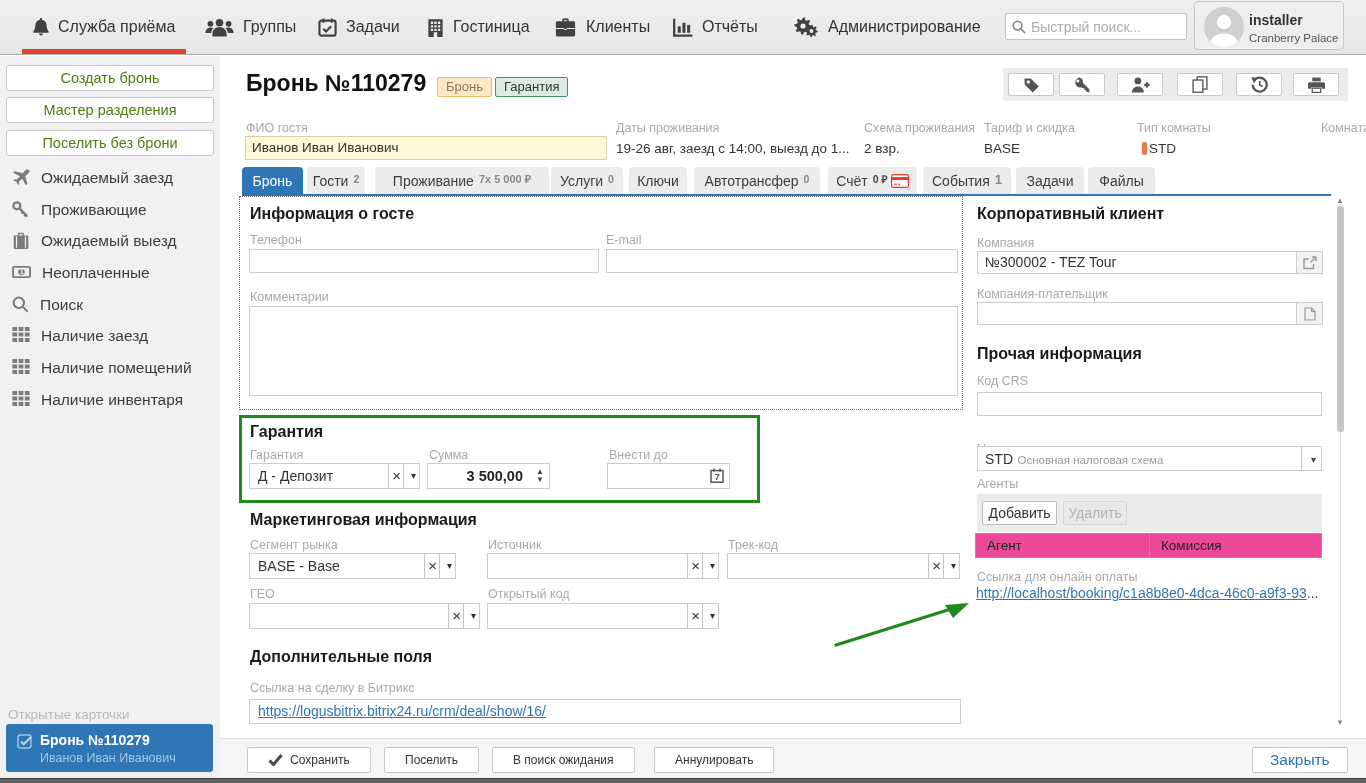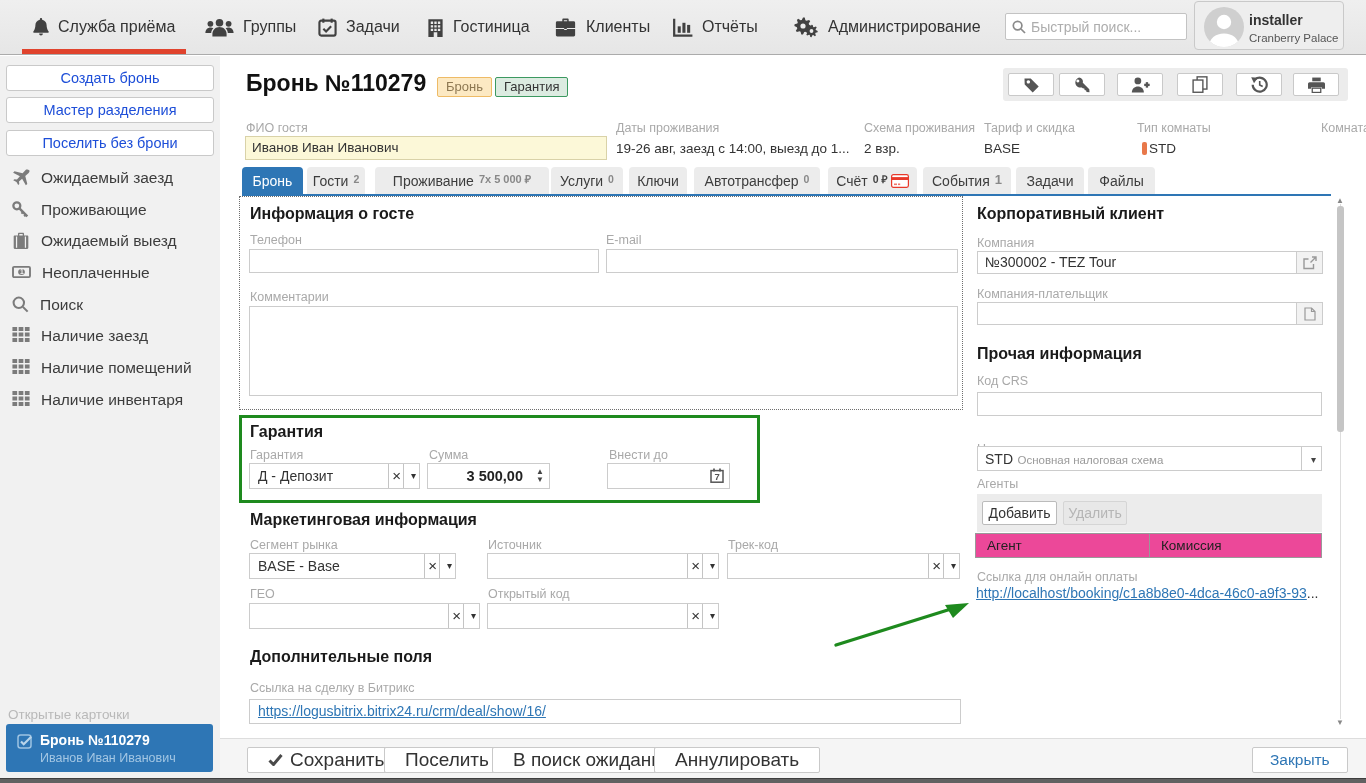--- a/index.html
+++ b/index.html
@@ -19,21 +19,21 @@
   color:#adadad; font-size:14px; }
 #userbox { position:absolute; left:1194px; top:1px; width:150px; height:49px; background:#eeeeee;
   border:1px solid #c9c9c9; border-radius:4px; }
 #avatar { position:absolute; left:9px; top:5px; width:40px; height:40px; border-radius:50%;
   background:#cfcfcf; overflow:hidden; }
 #uname { position:absolute; left:54px; top:10px; font-size:14px; font-weight:bold; color:#333; }
 #uhotel { position:absolute; left:54px; top:30px; font-size:11.5px; color:#555; }
 
 
 #sidebar { position:absolute; left:0; top:56px; width:220px; height:722px; background:#f1f1f1; }
-.sbtn { position:absolute; left:6px; width:208px; height:26px; background:#fff; border:1px solid #c9c9c9; border-radius:3px; color:#1d4ed8; font-size:14.5px; text-align:center; line-height:24px; }
+.sbtn { position:absolute; left:6px; width:208px; height:26px; background:#fff; border:1px solid #c9c9c9; border-radius:3px; color:#4d7c0f; font-size:14.5px; text-align:center; line-height:24px; }
 .mitem { position:absolute; left:12px; display:flex; gap:11px; font-size:15.5px; color:#3c3c3c; }
 .mitem svg { display:block; }
 #opencards { position:absolute; left:8px; top:651px; font-size:13.5px; color:#b9b9b9; }
 #bluecard { position:absolute; left:6px; top:668px; width:207px; height:48px; background:#2e76b5; border-radius:3px; color:#fff; }
 #bluecard .t1 { position:absolute; left:34px; top:8px; font-size:14px; font-weight:bold; }
 #bluecard .t2 { position:absolute; left:34px; top:27px; font-size:12.5px; color:#a3c6e3; }
 
 
 #main { position:absolute; left:220px; top:56px; width:1146px; height:722px; background:#fff; }
 h1 { position:absolute; left:26px; top:14px; font-size:23px; color:#111; font-weight:bold; }
@@ -75,21 +75,21 @@
 .numinp .spin { position:absolute; right:3px; top:4px; width:12px; }
 .numinp .spin i { display:block; font-style:normal; font-size:8px; color:#444; line-height:8px; text-align:center; }
 .dateinp { position:absolute; height:26px; background:#fff; border:1px solid #ccc; }
 .sqbtn { position:absolute; width:27px; height:23px; background:#f2f2f2; border:1px solid #ccc; display:flex; align-items:center; justify-content:center; }
 .agbtn { position:absolute; height:24px; background:#fff; border:1px solid #bbb; border-radius:2px; font-size:14px; text-align:center; line-height:22px; }
 .agcell { position:absolute; height:25px; background:#ec4899; border:1px solid #999; font-size:13.5px; color:#222; line-height:23px; padding-left:11px; margin-left:-1px; }
 
 
 #botbar { position:absolute; left:220px; top:738px; width:1146px; height:40px; background:#f5f5f5; border-top:1px solid #ddd; }
 .bbtn { position:absolute; top:8px; height:26px; background:#fff; border:1px solid #c9c9c9; border-radius:2px;
-  font-size:19px; color:#333; text-align:center; display:flex; align-items:center; justify-content:center; gap:7px; padding:0 20px; }
+  font-size:12px; color:#333; text-align:center; display:flex; align-items:center; justify-content:center; gap:7px; padding:0 20px; }
 #darkstrip { position:absolute; left:0; top:778px; width:1366px; height:5px; background:#616161; border-top:1px solid #3e3e3e; }
 a { color:#2e76b5; }
 </style>
 </head>
 <body>
 
 <div id="nav">
   <div class="navitem" style="left:31px; gap:7px;">
     <svg width="20" height="20" viewBox="0 0 16 16" fill="#414141">
         <path d="M8 0.8c0.5 0 0.9 0.4 0.9 0.9v0.5c2.2 0.4 3.6 2.2 3.6 4.4 0 1.4 0.4 3.6 1.6 4.9 0.3 0.3 0.1 1-0.4 1h-11.4c-0.5 0-0.7-0.7-0.4-1 1.2-1.3 1.6-3.5 1.6-4.9 0-2.2 1.4-4 3.6-4.4v-0.5c0-0.5 0.4-0.9 0.9-0.9z M6.5 13.2h3c0 0.9-0.6 1.6-1.5 1.6s-1.5-0.7-1.5-1.6z"></path>

